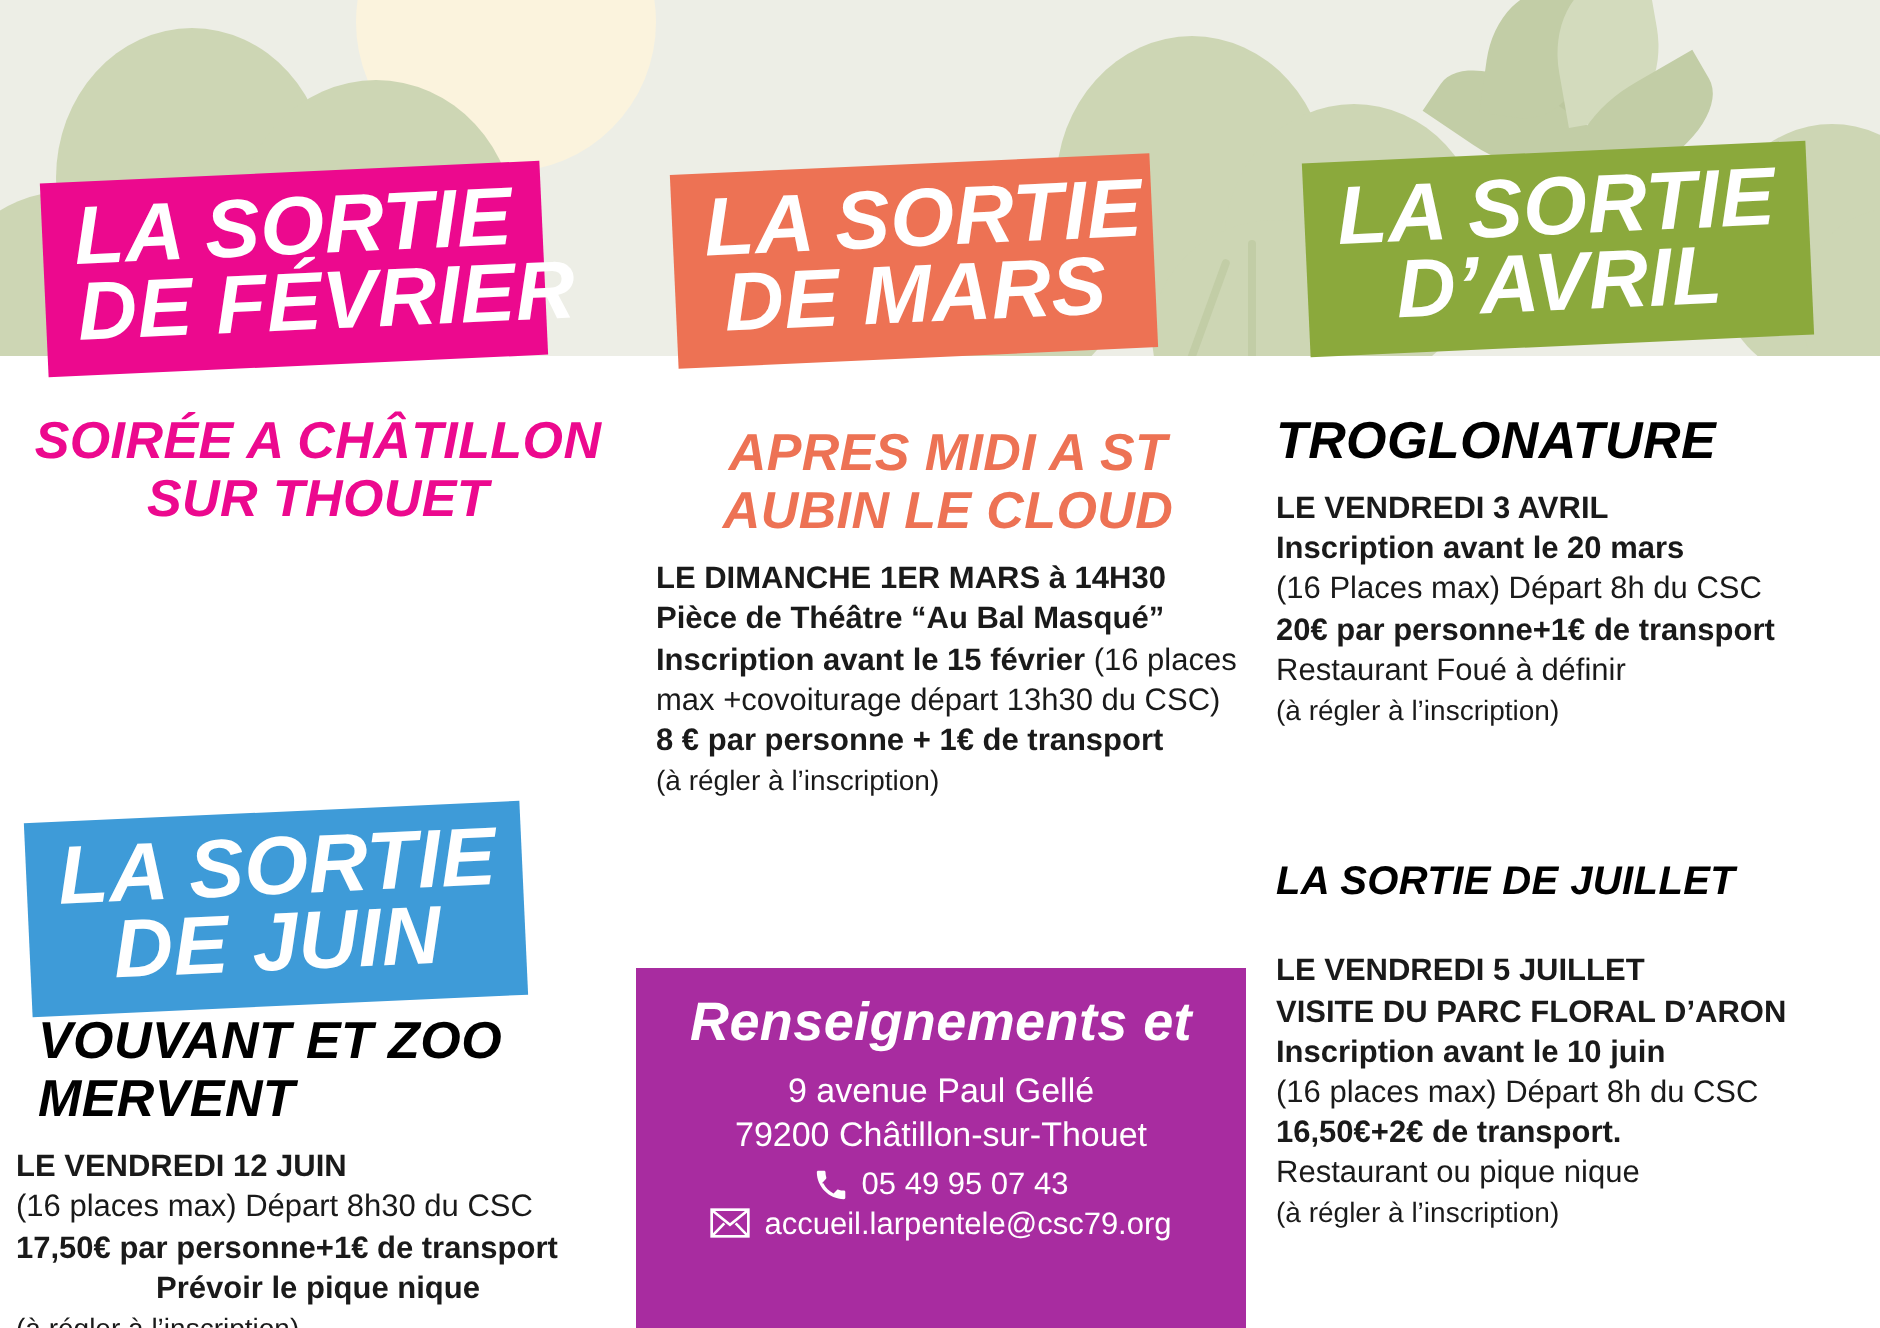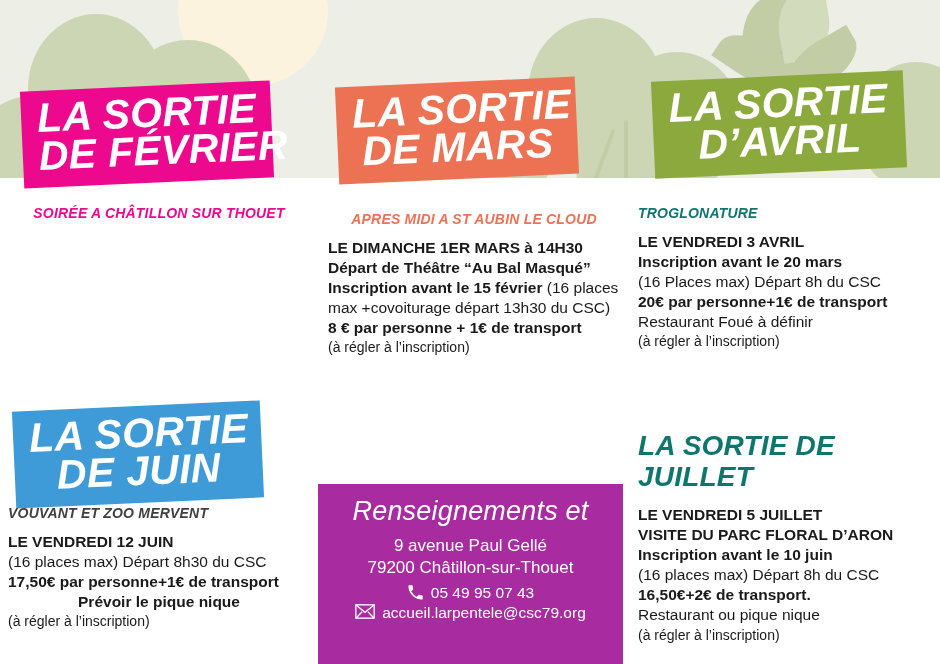--- a/index.html
+++ b/index.html
@@ -85,31 +85,31 @@
   .col { position: absolute; box-sizing: border-box; }
   #col-feb  { left: 0px;   top: 206px; width: 318px; padding: 0 12px; }
   #col-mar  { left: 318px; top: 212px; width: 312px; padding: 0 10px; }
   #col-avr  { left: 630px; top: 206px; width: 310px; padding: 0 8px; }
   #col-juin { left: 0px;   top: 506px; width: 318px; padding: 0 8px; }
   #col-juil { left: 630px; top: 430px; width: 310px; padding: 0 8px; }
 
   .subtitle {
     font-weight: 700;
     font-style: italic;
-    font-size: 14px;
+    font-size: 26px;
     line-height: 1.12;
     text-align: center;
     margin: 0 0 10px 0;
     font-stretch: condensed;
     letter-spacing: 0.2px;
   }
   .subtitle.pink  { color: #ec098e; }
   .subtitle.orange{ color: #ed7254; }
-  .subtitle.green { color: #0f766e; }
-  .subtitle.blue  { color: #404040; }
+  .subtitle.green { color: #000000; }
+  .subtitle.blue  { color: #000000; margin-left: 11px; }
   .subtitle.left  { text-align: left; }
 
   .body-lines { font-size: 15.5px; line-height: 1.30; color: #1a1a1a; }
   .body-lines p { margin: 0; }
   .ln-b { font-weight: 700; }
   .ln-n { font-weight: 400; }
   .ln-right { text-align: left; }
   .ln-center { text-align: center; }
   .small-note { font-size: 14px; }
 
@@ -118,21 +118,21 @@
     position: absolute;
     left: 318px; top: 484px;
     width: 305px; height: 180px;
     background: #a82ca0;
     color: #ffffff;
     box-sizing: border-box;
     padding: 14px 14px 10px 14px;
     text-align: center;
   }
   #contact-title {
-    font-weight: 400;
+    font-weight: 700;
     font-style: italic;
     font-size: 27px;
     line-height: 1.0;
     letter-spacing: 0.2px;
     font-stretch: condensed;
     margin-bottom: 10px;
   }
   #contact-title span { display: block; }
   .contact-addr { font-size: 17px; line-height: 1.30; font-weight: 400; }
   .contact-row {
@@ -192,21 +192,21 @@
 
   <div class="banner" id="banner-mar">
     <span>LA SORTIE</span>
     <span>DE MARS</span>
   </div>
 
   <div class="col" id="col-mar">
     <div class="subtitle orange">APRES MIDI A ST AUBIN LE CLOUD</div>
     <div class="body-lines">
       <p class="ln-b">LE DIMANCHE 1ER MARS à 14H30</p>
-      <p class="ln-b">Départ de Théâtre “Au Bal Masqué”</p>
+      <p class="ln-b">Pièce de Théâtre “Au Bal Masqué”</p>
       <p><span class="ln-b">Inscription avant le 15 février</span><span class="ln-n"> (16 places max +covoiturage départ 13h30 du CSC)</span></p>
       <p class="ln-b">8 € par personne + 1€ de transport</p>
       <p class="ln-n ln-right small-note">(à régler à l’inscription)</p>
     </div>
   </div>
 
   <div class="banner" id="banner-avr">
     <span>LA SORTIE</span>
     <span>D’AVRIL</span>
   </div>
@@ -233,21 +233,21 @@
     <div class="body-lines">
       <p class="ln-b">LE VENDREDI 12 JUIN</p>
       <p class="ln-n">(16 places max) Départ 8h30 du CSC</p>
       <p class="ln-b">17,50€ par personne+1€ de transport</p>
       <p class="ln-b ln-center">Prévoir le pique nique</p>
       <p class="ln-n ln-right small-note">(à régler à l’inscription)</p>
     </div>
   </div>
 
   <div class="col" id="col-juil">
-    <div class="subtitle green left" style="font-size:28px; margin-bottom:12px;">LA SORTIE DE JUILLET</div>
+    <div class="subtitle green left" style="font-size:20px; margin-bottom:24px;">LA SORTIE DE JUILLET</div>
     <div class="body-lines">
       <p class="ln-b">LE VENDREDI 5 JUILLET</p>
       <p class="ln-b">VISITE DU PARC FLORAL D’ARON</p>
       <p class="ln-b">Inscription avant le 10 juin</p>
       <p class="ln-n">(16 places max) Départ 8h du CSC</p>
       <p class="ln-b">16,50€+2€ de transport.</p>
       <p class="ln-n">Restaurant ou pique nique</p>
       <p class="ln-n ln-right small-note">(à régler à l’inscription)</p>
     </div>
   </div>

